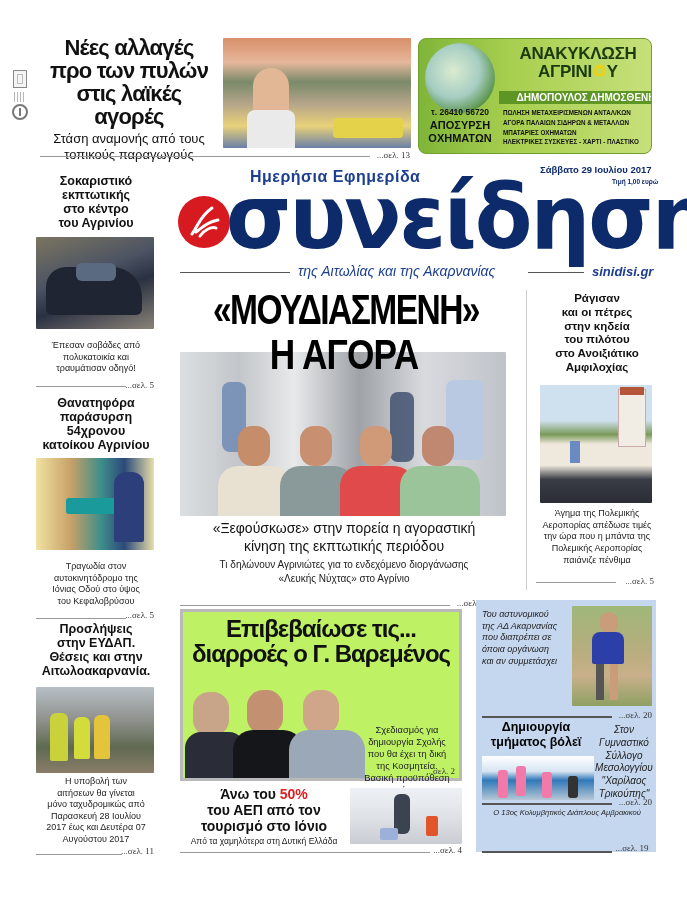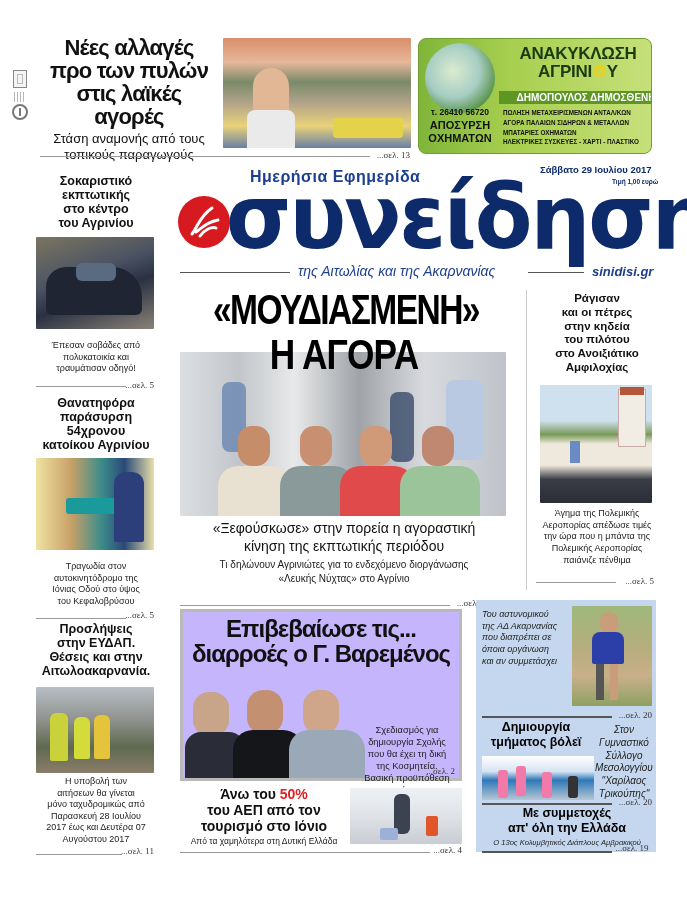--- a/index.html
+++ b/index.html
@@ -211,21 +211,21 @@
 <div class="abs blurb" style="left:534px;top:508px;width:126px;">
   <div>Άγημα της Πολεμικής</div>
   <div>Αεροπορίας απέδωσε τιμές</div>
   <div>την ώρα που η μπάντα της</div>
   <div>Πολεμικής Αεροπορίας</div>
   <div>παιάνιζε πένθιμα</div>
 </div>
 <div class="abs rule" style="left:536px;top:582px;width:80px;"></div>
 <div class="abs ref" style="left:614px;top:576px;width:40px;">...σελ. 5</div>
 
-<div class="abs" style="left:180px;top:609px;width:282px;height:172px;border:3px solid #b9b9b9;background:#c4b5fd;text-decoration:underline;">
+<div class="abs" style="left:180px;top:609px;width:282px;height:172px;border:3px solid #b9b9b9;background:#bef264;text-decoration:underline;">
   <div class="hl" style="position:absolute;left:0;top:4px;width:276px;font-size:24px;line-height:1.05;letter-spacing:-1px;">
     <div>Επιβεβαίωσε τις...</div>
     <div>διαρροές ο Γ. Βαρεμένος</div>
   </div>
 
   <div style="position:absolute;left:2px;top:72px;width:180px;height:94px;overflow:hidden;">
     <div style="position:absolute;left:8px;top:8px;width:36px;height:44px;border-radius:16px;background:#c8a488;"></div>
     <div style="position:absolute;left:0;top:48px;width:60px;height:46px;border-radius:16px 16px 0 0;background:#2a2d38;"></div>
     <div style="position:absolute;left:62px;top:6px;width:36px;height:44px;border-radius:16px;background:#c49072;"></div>
     <div style="position:absolute;left:48px;top:46px;width:70px;height:48px;border-radius:20px 20px 0 0;background:#15161a;"></div>
@@ -300,20 +300,16 @@
     <div>Σύλλογο</div>
     <div>Μεσολογγίου</div>
     <div>"Χαρίλαος</div>
     <div>Τρικούπης"</div>
   </div>
 </div>
 <div class="abs rule" style="left:482px;top:803px;width:130px;height:2px;background:#555;"></div>
 <div class="abs ref" style="left:612px;top:797px;width:40px;">...σελ. 20</div>
 
 <div class="abs" style="left:478px;top:806px;width:178px;">
-  <div style="text-align:center;font-size:12.5px;font-weight:700;line-height:1.2;color:#000;">
-    <div>Με συμμετοχές</div>
-    <div>απ' όλη την Ελλάδα</div>
-  </div>
   <div style="text-align:center;font-size:7.6px;font-style:italic;color:#222;margin-top:2px;white-space:nowrap;">Ο 13ος Κολυμβητικός Διάπλους Αμβρακικού</div>
 </div>
 <div class="abs rule" style="left:482px;top:851px;width:130px;height:2px;background:#555;"></div>
 <div class="abs ref" style="left:612px;top:843px;width:40px;text-align:center;">...σελ. 19</div>
 
 </body></html>

